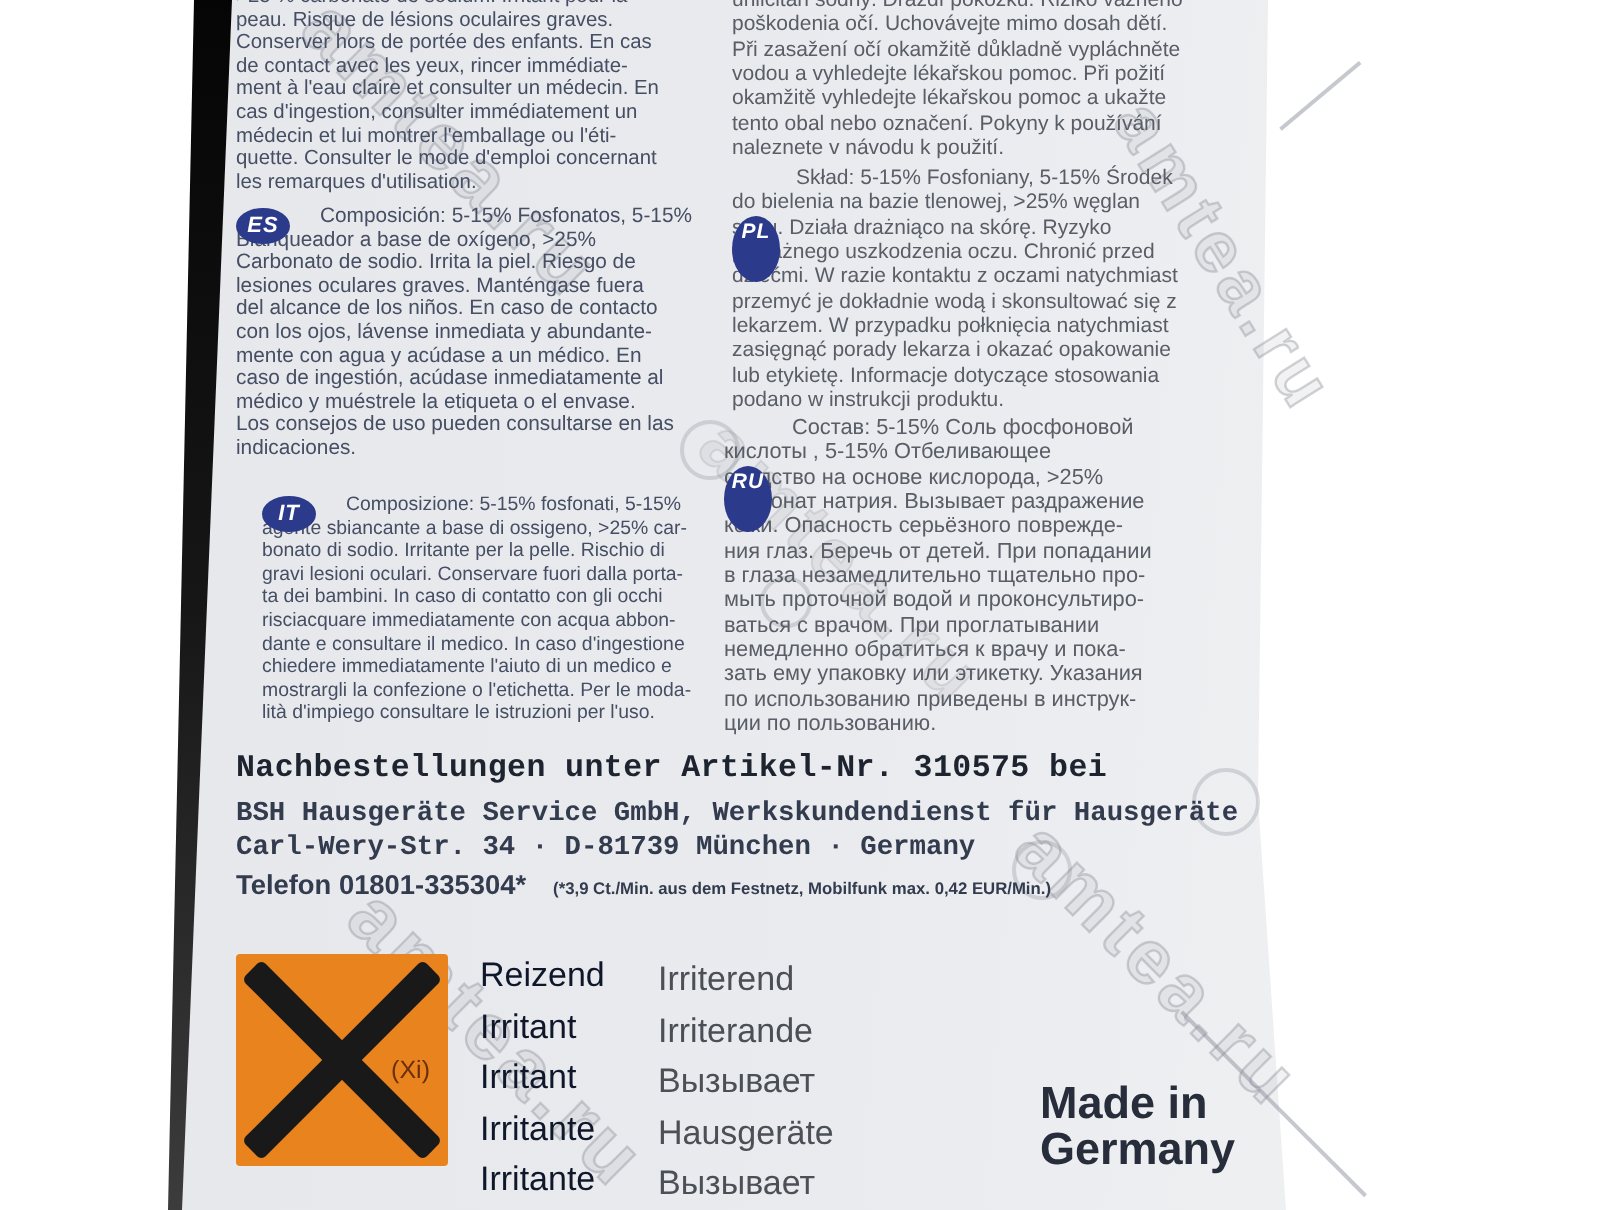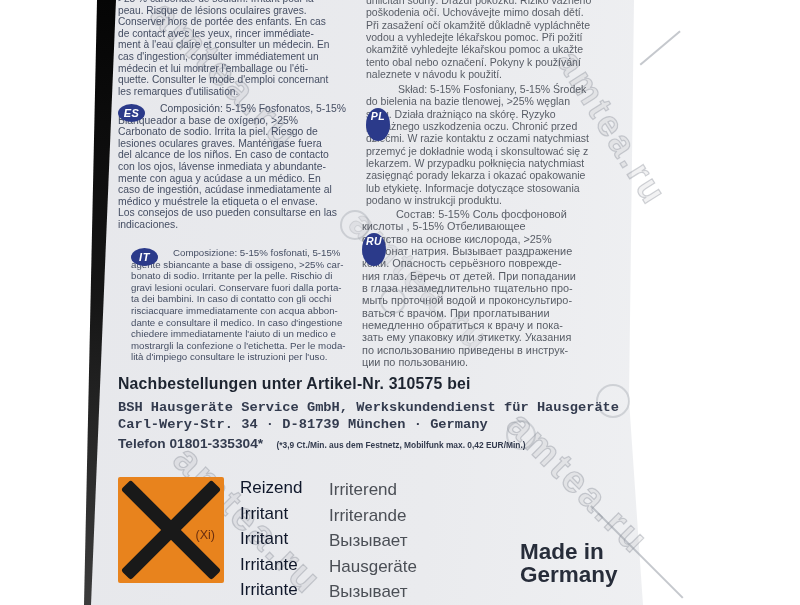--- a/index.html
+++ b/index.html
@@ -38,21 +38,21 @@
   .badge.sm { width:24px; height:33px; line-height:17px; font-size:10.5px;margin-top:24px; }
   #sec-fr { left:118px; top:-7px;  width:252px; font-size:10.2px; line-height:11.6px;  color:#454e63; }
   #sec-es { left:118px; top:103px; width:252px; font-size:10.4px; line-height:11.6px;  color:#454e63; text-indent:42px; }
   #sec-it { left:131px; top:247px; width:252px; font-size:9.7px;  line-height:11.6px;  color:#454e63; text-indent:42px; }
   #sec-cz { left:366px; top:-6px;  width:268px; font-size:10.5px; line-height:12.35px; color:#585d66; }
   #sec-pl { left:366px; top:83px;  width:268px; font-size:10.5px; line-height:12.35px; color:#585d66; text-indent:32px; }
   #sec-ru { left:362px; top:208px; width:268px; font-size:10.9px; line-height:12.35px; color:#585d66; text-indent:34px; }
   
   #reorder-heading {
     position:absolute; left:118px; top:375px; font-size:15.8px; font-weight:bold;
-    color:#1d2430; letter-spacing:.2px; white-space:pre;
+    color:#1d2430; letter-spacing:.2px; white-space:pre;font-family:Liberation Mono, monospace;
   }
   #service {
     position:absolute; left:118px; top:399px; font-size:13.7px; font-weight:bold;
     color:#333b4e; line-height:17.4px; white-space:pre;font-family:Liberation Mono, monospace;
   }
   #phone-row { position:absolute; left:118px; top:434px; color:#333b4e; white-space:nowrap; }
   #phone-row .phone { font-size:13.7px; font-weight:bold; }
   #phone-row .note  { font-size:8.4px;  font-weight:bold; margin-left:9px;text-align:right; }
   
   #hazard {

